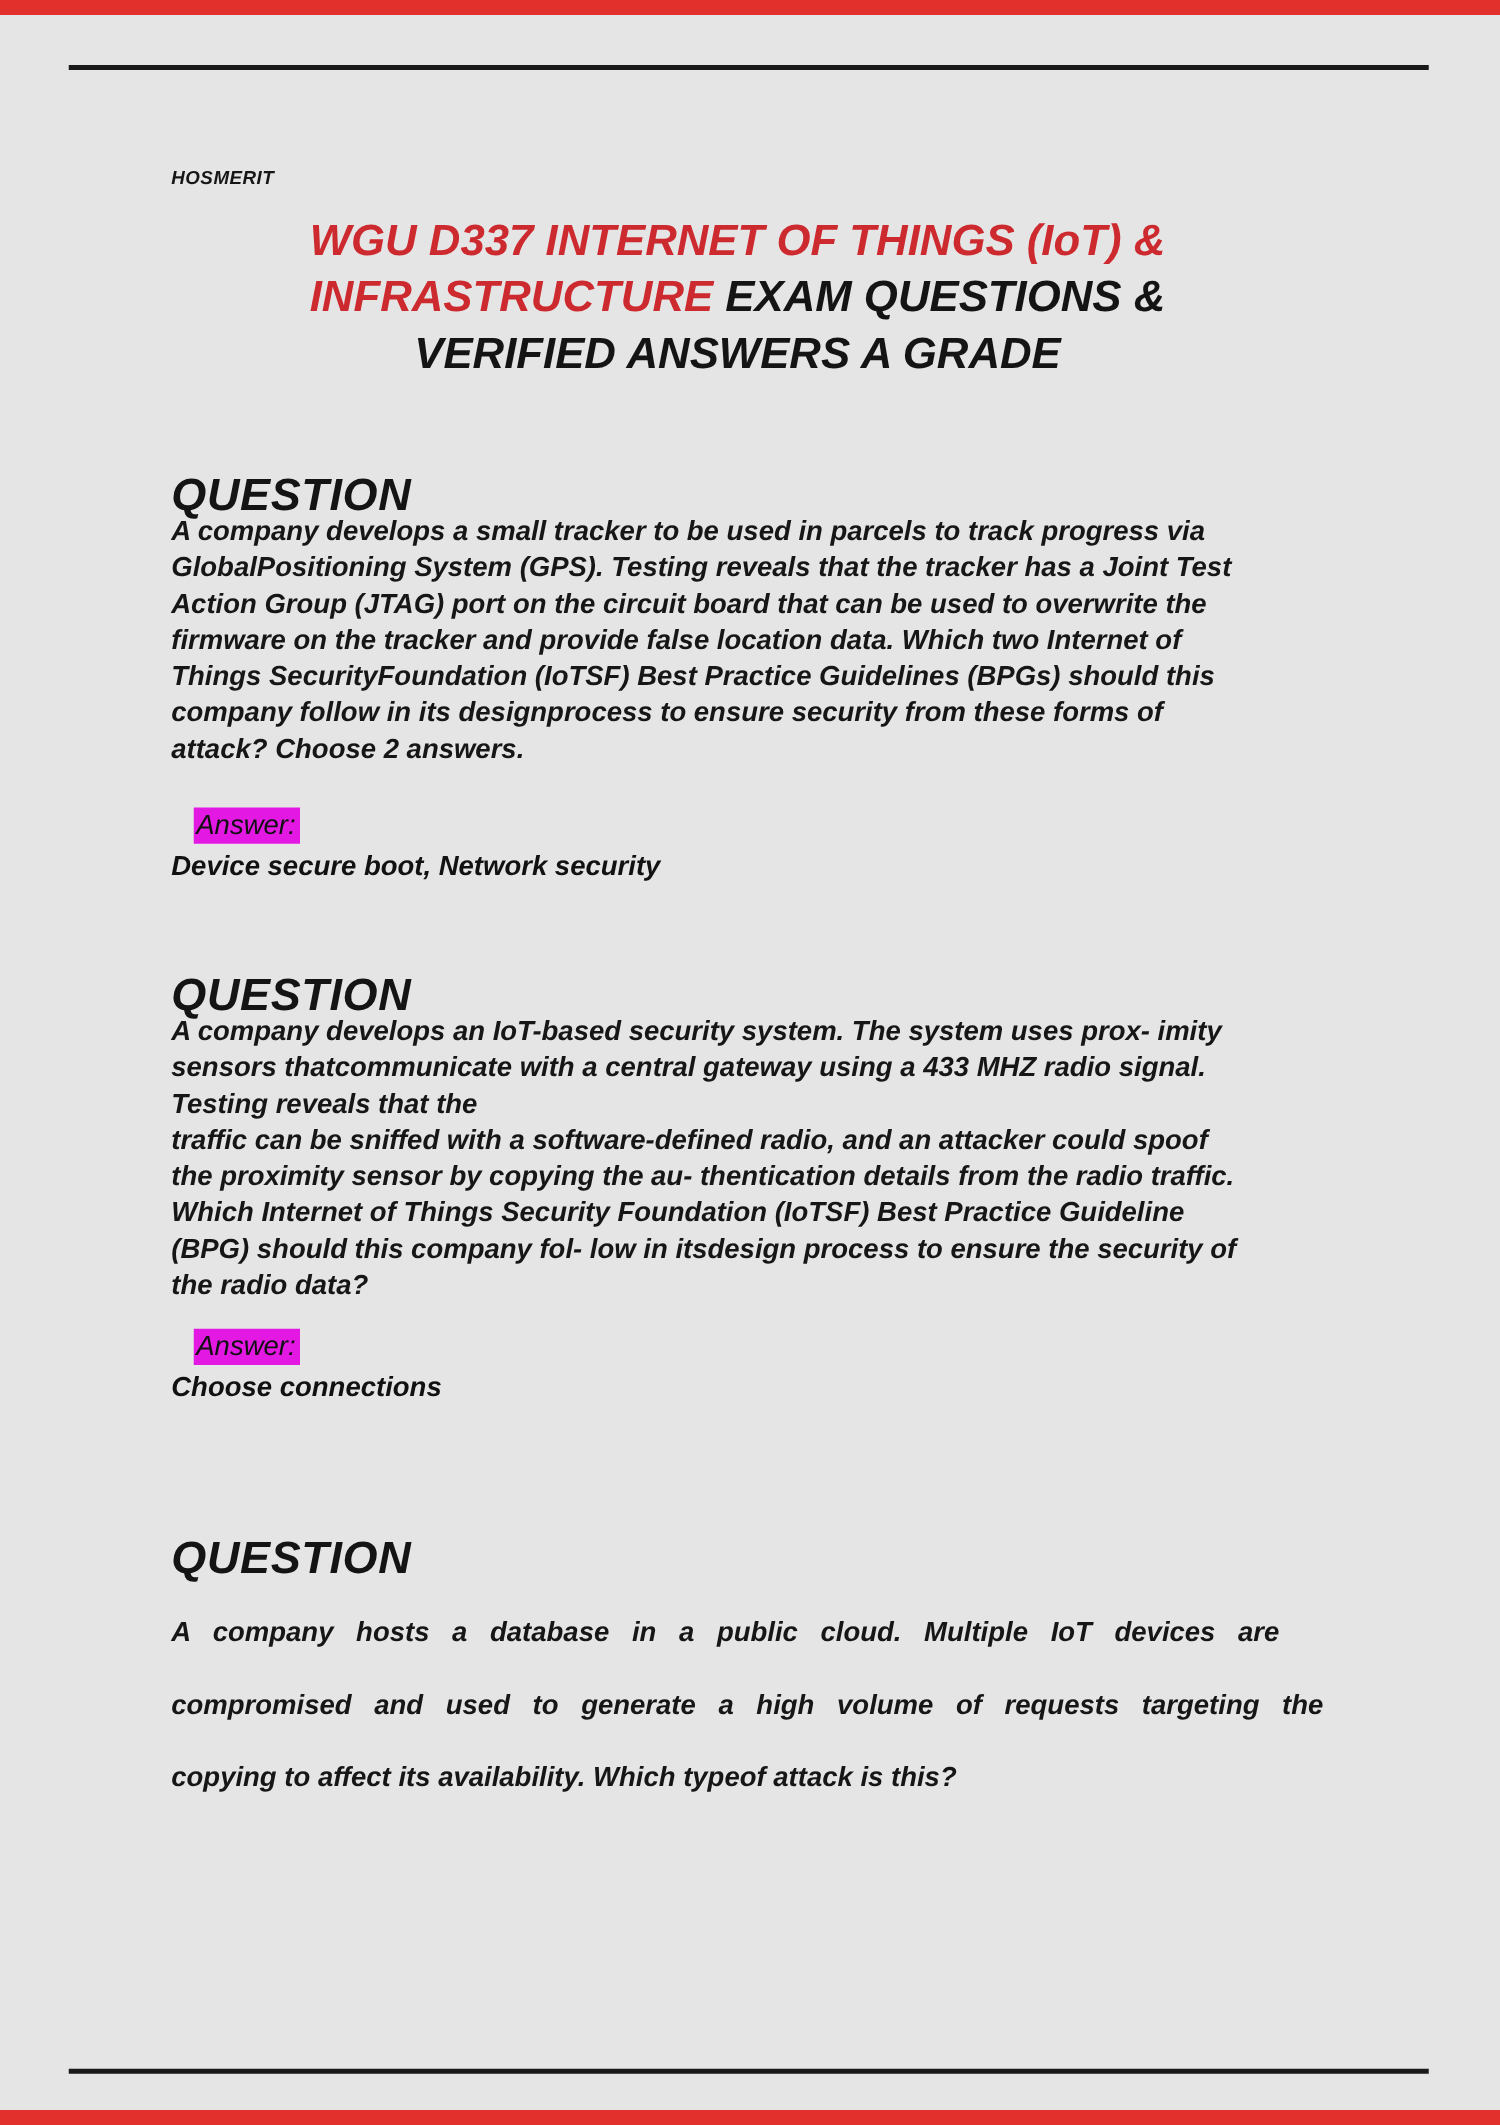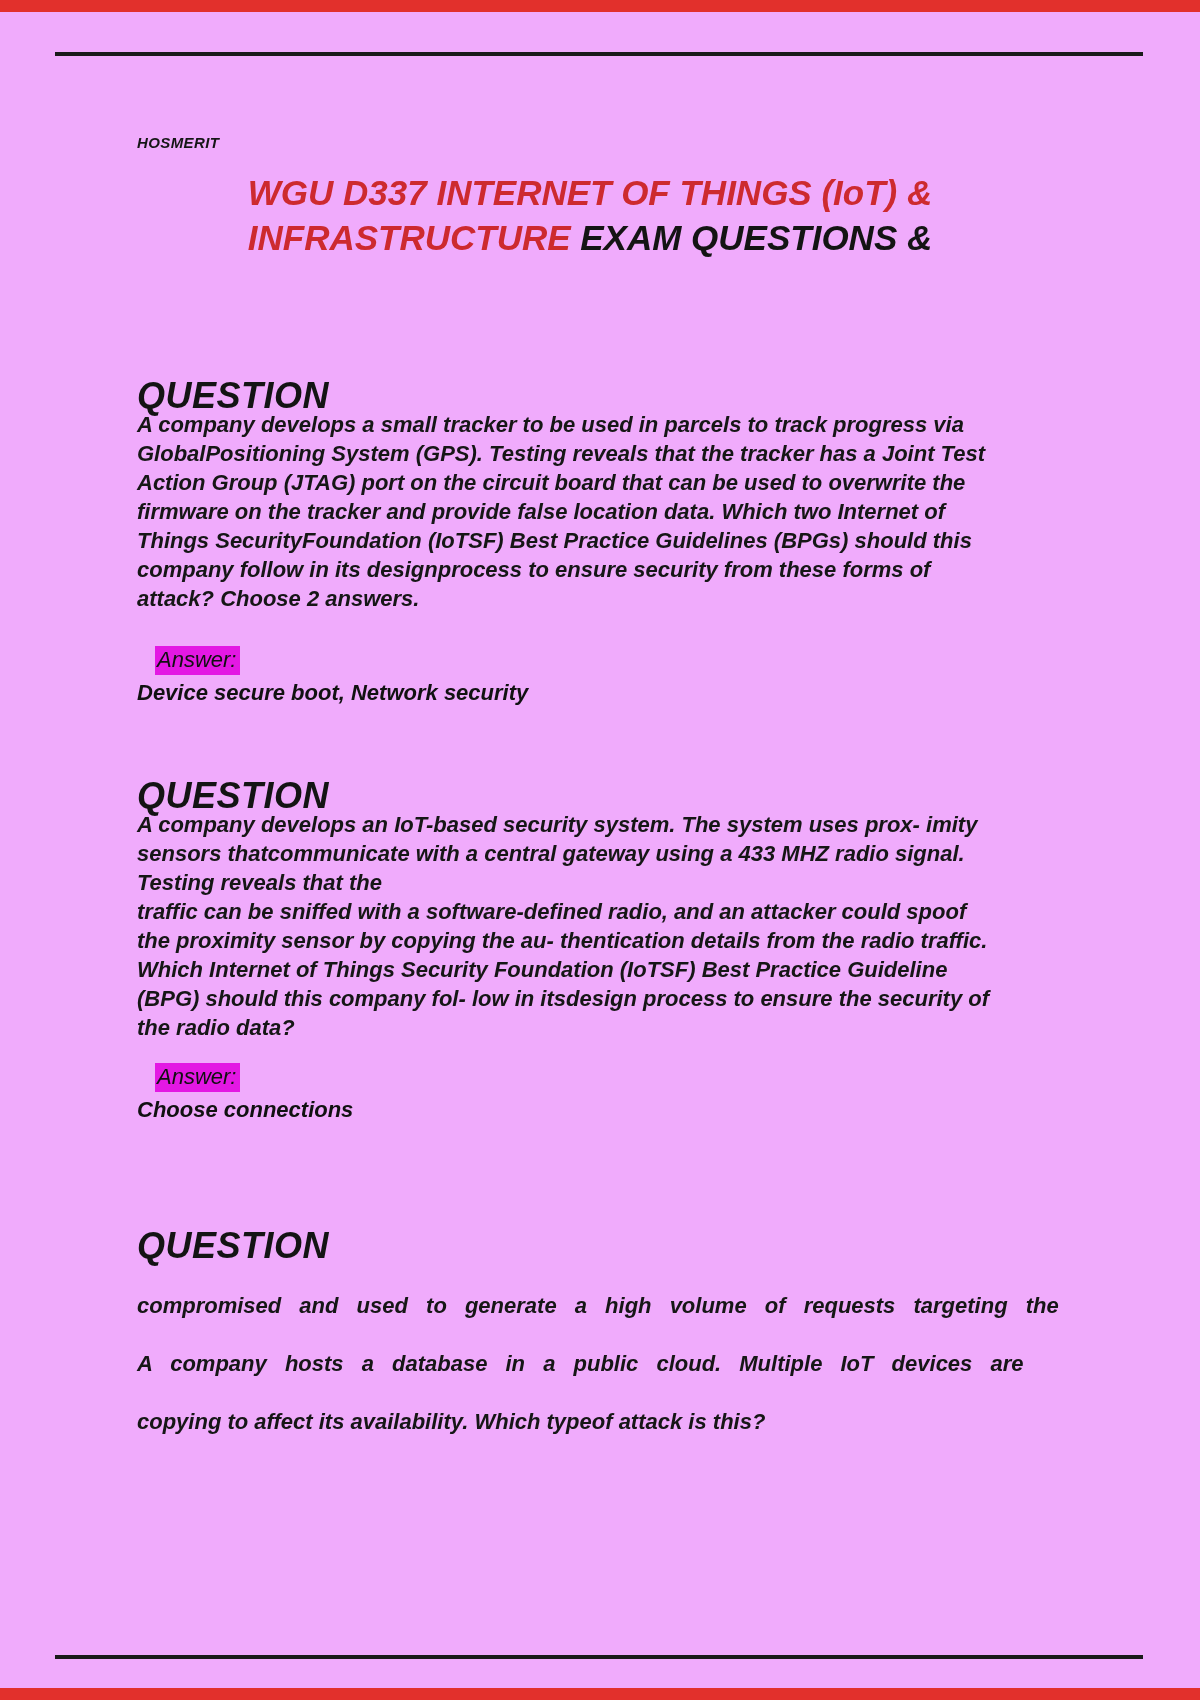--- a/index.html
+++ b/index.html
@@ -1,17 +1,17 @@
 <!DOCTYPE html>
 <html><head>
 <meta charset="utf-8">
 <style>
   html,body{margin:0;padding:0;background:#ffffff;}
   .page{
-    position:relative;width:1200px;height:1700px;background:#f0abfc;overflow:hidden;
+    position:relative;width:1200px;height:1700px;background:#e5e5e5;overflow:hidden;
     font-family:"Liberation Sans","DejaVu Sans",sans-serif;color:#141414;
   }
   
   .edge-bar{position:absolute;left:0;width:1200px;height:12px;background:#e2302c;}
   .edge-bar.top{top:0;}
   .edge-bar.bottom{top:1688px;}
   
   .rule{position:absolute;left:55px;width:1088px;height:4px;background:#1a1a1a;}
   .rule.top-rule{top:52px;}
   .rule.bottom-rule{top:1655px;}
@@ -65,20 +65,21 @@
 <div class="page">
 
   <div class="edge-bar top"></div>
   <div class="rule top-rule"></div>
 
   <div class="brand">HOSMERIT</div>
 
   <div class="title">
     <div><span class="red u">WGU D337 INTERNET OF THINGS (IoT) &amp;</span></div>
     <div><span class="red u">INFRASTRUCTURE </span><span class="blk u">EXAM QUESTIONS &amp;</span></div>
+    <div><span class="blk u">VERIFIED ANSWERS A GRADE</span></div>
   </div>
 
   <div class="q-head s1-head">QUESTION</div>
   <div class="q-body s1-body">A company develops a small tracker to be used in parcels to track progress via
 GlobalPositioning System (GPS). Testing reveals that the tracker has a Joint Test
 Action Group (JTAG) port on the circuit board that can be used to overwrite the
 firmware on the tracker and provide false location data. Which two Internet of
 Things SecurityFoundation (IoTSF) Best Practice Guidelines (BPGs) should this
 company follow in its designprocess to ensure security from these forms of
 attack? Choose 2 answers.</div>
@@ -92,21 +93,21 @@
 traffic can be sniffed with a software-defined radio, and an attacker could spoof
 the proximity sensor by copying the au- thentication details from the radio traffic.
 Which Internet of Things Security Foundation (IoTSF) Best Practice Guideline
 (BPG) should this company fol- low in itsdesign process to ensure the security of
 the radio data?</div>
   <div class="ans-label s2-anslabel">Answer:</div>
   <div class="ans-text s2-anstext">Choose connections</div>
 
   <div class="q-head s3-head">QUESTION</div>
   <div class="q-body s3-body">
+    <div class="bl wordsp">A company hosts a database in a public cloud. Multiple IoT devices are</div>
     <div class="bl wordsp">compromised and used to generate a high volume of requests targeting the</div>
-    <div class="bl wordsp">A company hosts a database in a public cloud. Multiple IoT devices are</div>
     <div class="bl">copying to affect its availability. Which typeof attack is this?</div>
   </div>
 
   <div class="rule bottom-rule"></div>
   <div class="edge-bar bottom"></div>
 
 </div>
 
 </body></html>

